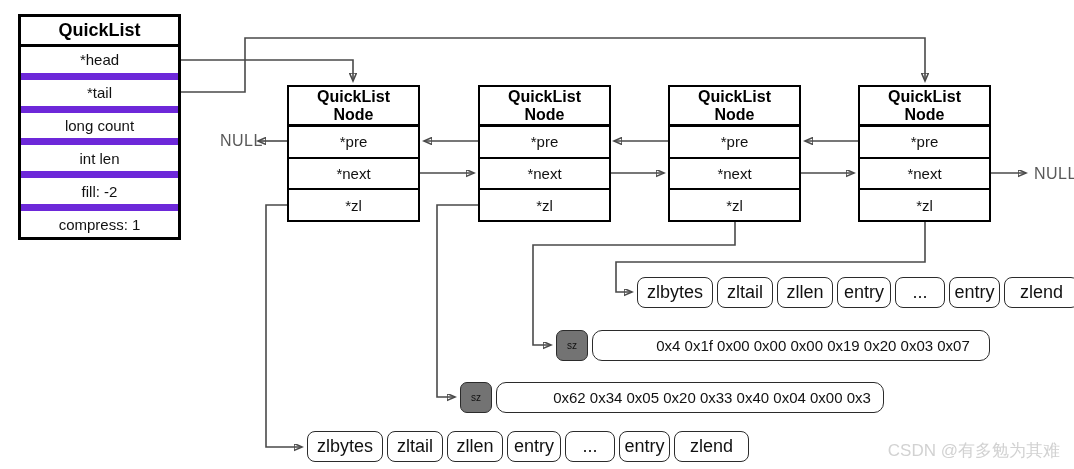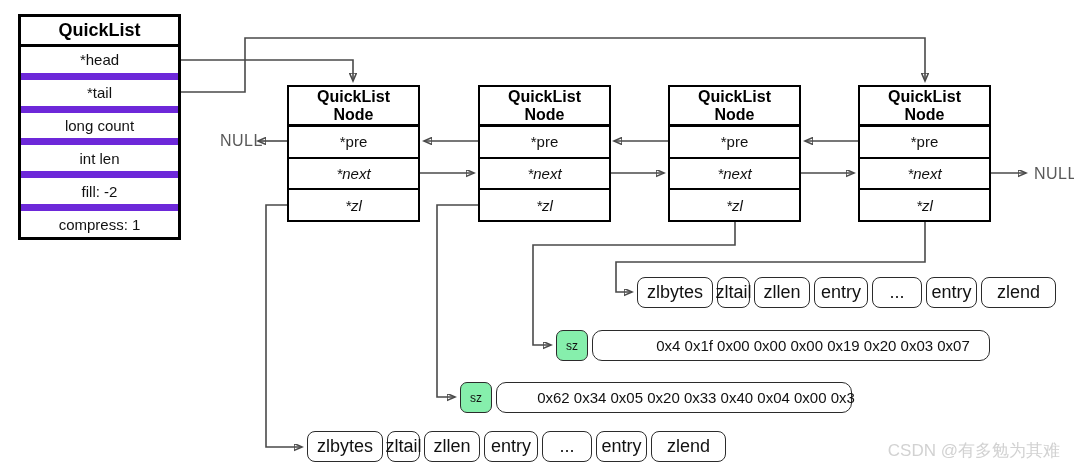--- a/index.html
+++ b/index.html
@@ -78,21 +78,21 @@
     padding-top: 1px;
   }
   .node-row {
     flex: 1;
     display: flex;
     align-items: center;
     justify-content: center;
     font-size: 15px;
     color: #111;
   }
-  .node-row + .node-row { border-top: 2px solid #000; font-style: italic; }
+  .node-row + .node-row { border-top: 2px solid #000; }
 
   
   .null-label {
     position: absolute;
     font-size: 16px;
     color: #595959;
     letter-spacing: 0.5px;
     z-index: 2;
   }
 
@@ -108,60 +108,60 @@
     border: 1.6px solid #2b2b2b;
     border-radius: 8px;
     background: #fff;
     display: flex;
     align-items: center;
     justify-content: center;
     font-size: 18px;
     color: #111;
   }
   .zl-row .zl-cell:nth-child(1) { width: 76px; }
-  .zl-row .zl-cell:nth-child(2) { width: 33px; }
+  .zl-row .zl-cell:nth-child(2) { width: 56px; }
   .zl-row .zl-cell:nth-child(3) { width: 56px; }
   .zl-row .zl-cell:nth-child(4) { width: 54px; }
   .zl-row .zl-cell:nth-child(5) { width: 50px; }
   .zl-row .zl-cell:nth-child(6) { width: 51px; }
   .zl-row .zl-cell:nth-child(7) { width: 75px; }
 
   
   .sz-row {
     position: absolute;
     display: flex;
     gap: 4px;
     z-index: 2;
   }
   .sz-box {
     width: 32px; height: 31px;
     border: 1.6px solid #2b2b2b;
     border-radius: 7px;
-    background: #86efac;
-    display: flex;
-    align-items: center;
-    justify-content: center;
-    font-size: 12px;
+    background: #737373;
+    display: flex;
+    align-items: center;
+    justify-content: center;
+    font-size: 10px;
     color: #111;
   }
   .hex-box {
     height: 31px;
     border: 1.6px solid #2b2b2b;
     border-radius: 10px;
     background: #fff;
     display: flex;
     align-items: center;
     justify-content: center;
     font-size: 15px;
     color: #111;
     white-space: nowrap;
     padding-left: 44px;
   }
   .hex-box.w1 { width: 398px; }
-  .hex-box.w2 { width: 356px; }
+  .hex-box.w2 { width: 388px; }
 
   
   .watermark {
     position: absolute;
     right: 14px;
     bottom: 7px;
     font-size: 17px;
     color: #d2d2d2;
     z-index: 2;
     white-space: nowrap;

